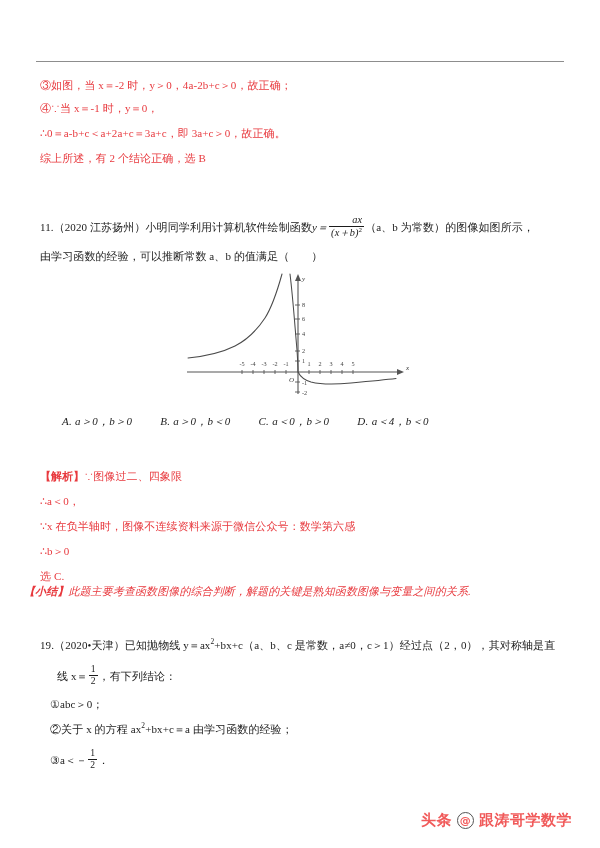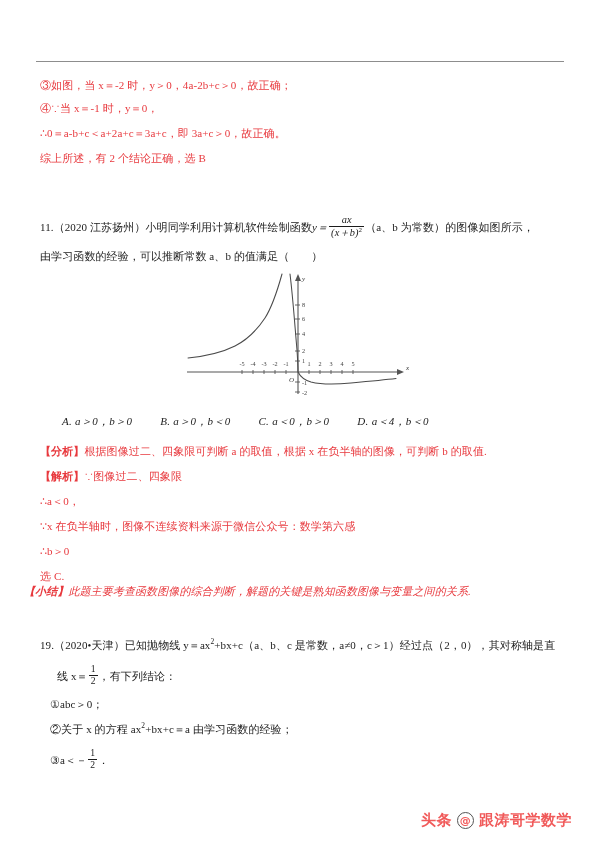--- a/index.html
+++ b/index.html
@@ -50,20 +50,21 @@
     vertical-align: -0.48em;
     text-align: center;
     line-height: 1.05;
     margin: 0 1px;
     font-size: 0.94em;
   }
   .frac .num {
     display: block;
     padding: 0 2px 0.5px 2px;
     border-bottom: 1px solid currentColor;
+    text-align: right;
   }
   .frac .den {
     display: block;
     padding: 0.5px 2px 0 2px;
   }
   .frac.small { font-size: 0.88em; }
 
   sup.exp { font-size: 0.68em; vertical-align: super; line-height: 0; }
 
   
@@ -190,23 +191,20 @@
       <path d="M 107,2 C 110,26 112,56 114,78 C 114.8,90 115,97 115,100
                C 117,104 121,108 128,110 C 140,113 152,112.5 168,111
                C 184,109.5 200,108 213,106.5" fill="none" stroke="#4a4a4a" stroke-width="1.05" stroke-linecap="round"></path>
     </svg>
   </div>
 
   <div class="line black it" style="left:62px; top:414px; letter-spacing:0.3px;">
     <span style="margin-right:28px;">A.  a＞0，b＞0</span><span style="margin-right:28px;">B.  a＞0，b＜0</span><span style="margin-right:28px;">C.  a＜0，b＞0</span><span>D.  a＜4，b＜0</span>
   </div>
 
-  <div class="line red" style="left:40px; top:444px;">
-    <span class="bold">【分析】</span><span>根据图像过二、四象限可判断 a 的取值，根据 x 在负半轴的图像，可判断 b 的取值.</span>
-  </div>
 
   <div class="line red" style="left:40px; top:469px;">
     <span class="bold">【解析】</span><span>∵图像过二、四象限</span>
   </div>
 
   <div class="line red" style="left:40px; top:494px;">∴a＜0，</div>
 
   <div class="line red" style="left:40px; top:519px;">∵x 在负半轴时，图像不连续资料来源于微信公众号：数学第六感</div>
 
   <div class="line red" style="left:40px; top:544px;">∴b＞0</div>

